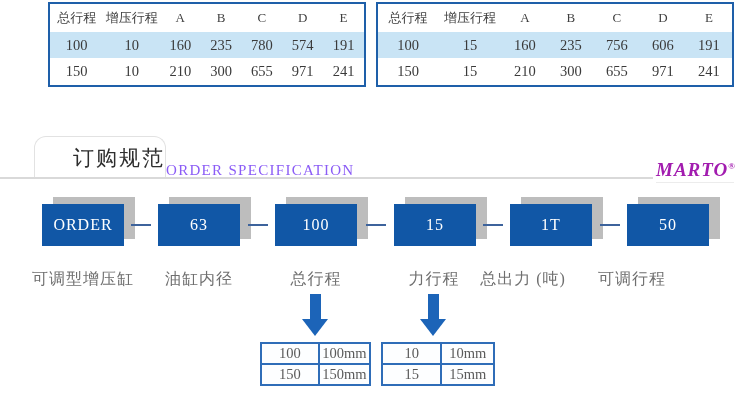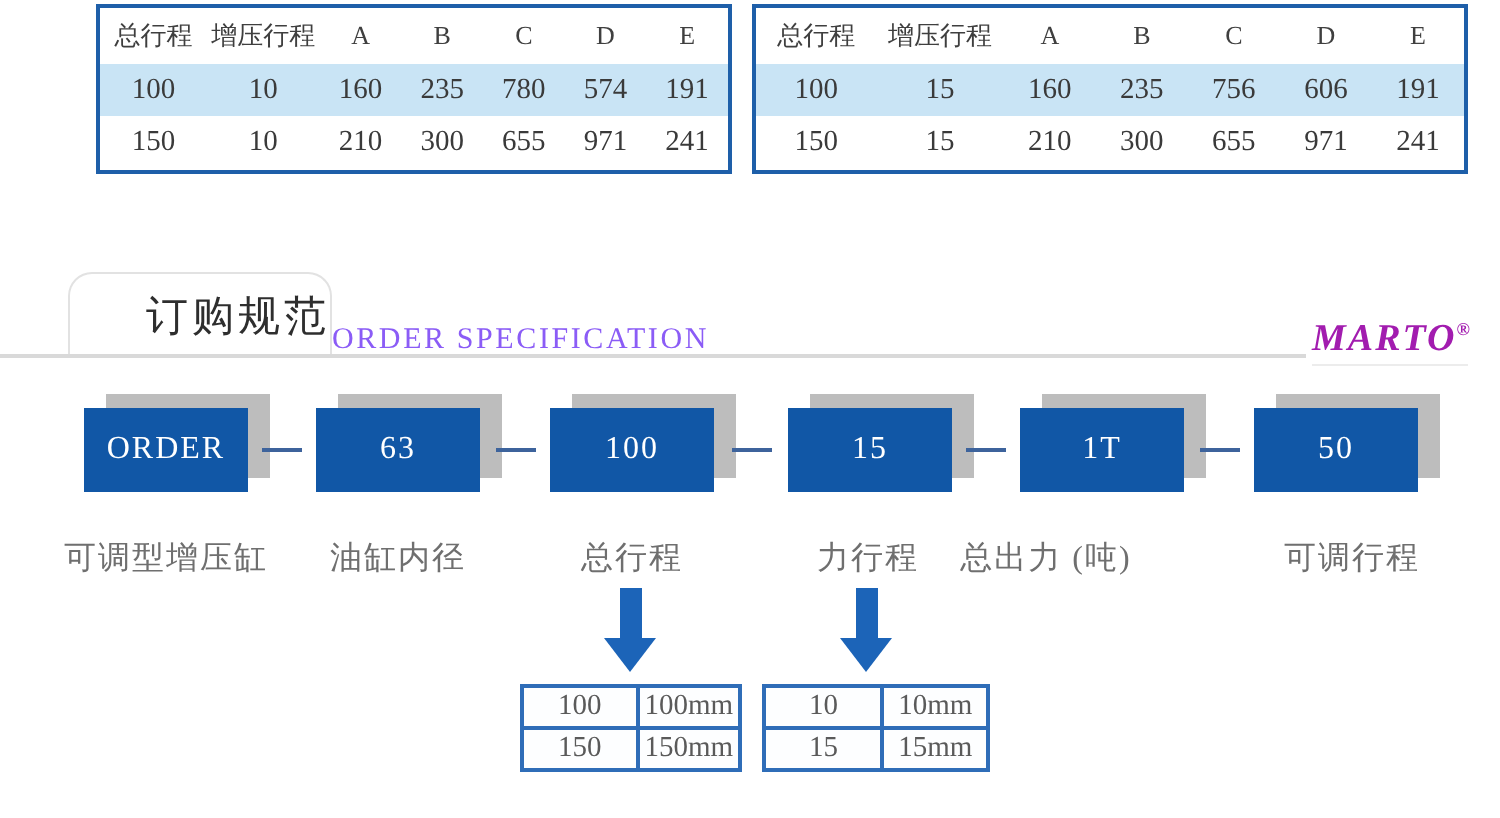--- a/index.html
+++ b/index.html
@@ -135,21 +135,21 @@
       <div class="box-shadow" style="left: 405px; top: 197px; background: rgb(189, 189, 189);"></div>
       <div class="box" style="left: 394px; top: 204px; background: rgb(17, 87, 166);">15</div>
       <div class="seg-label" style="left: 434px;">力行程</div>
       <div class="dash" style="left: 483px; top: 224px;"></div>
       <div class="box-shadow" style="left: 521px; top: 197px; background: rgb(189, 189, 189);"></div>
       <div class="box" style="left: 510px; top: 204px; background: rgb(17, 87, 166);">1T</div>
       <div class="seg-label" style="left: 523px;">总出力 (吨)</div>
       <div class="dash" style="left: 599.5px; top: 224px;"></div>
       <div class="box-shadow" style="left: 638px; top: 197px; background: rgb(189, 189, 189);"></div>
       <div class="box" style="left: 627px; top: 204px; background: rgb(17, 87, 166);">50</div>
-      <div class="seg-label" style="left: 676px; text-align: center;">可调行程</div>
+      <div class="seg-label" style="left: 632px; text-align: center;">可调行程</div>
     </div>
   <div id="legend-area">
       <div class="arrow" style="left: 302px;">
         <div class="stem" style="background: rgb(28, 100, 184);"></div>
         <div class="head" style="border-top-color: rgb(28, 100, 184);"></div>
       </div>
       <div class="legend" style="left: 260px; width: 111px;">
         <div class="legend-row">
           <div class="legend-cell c0">100</div>
           <div class="legend-cell c1">100mm</div>

